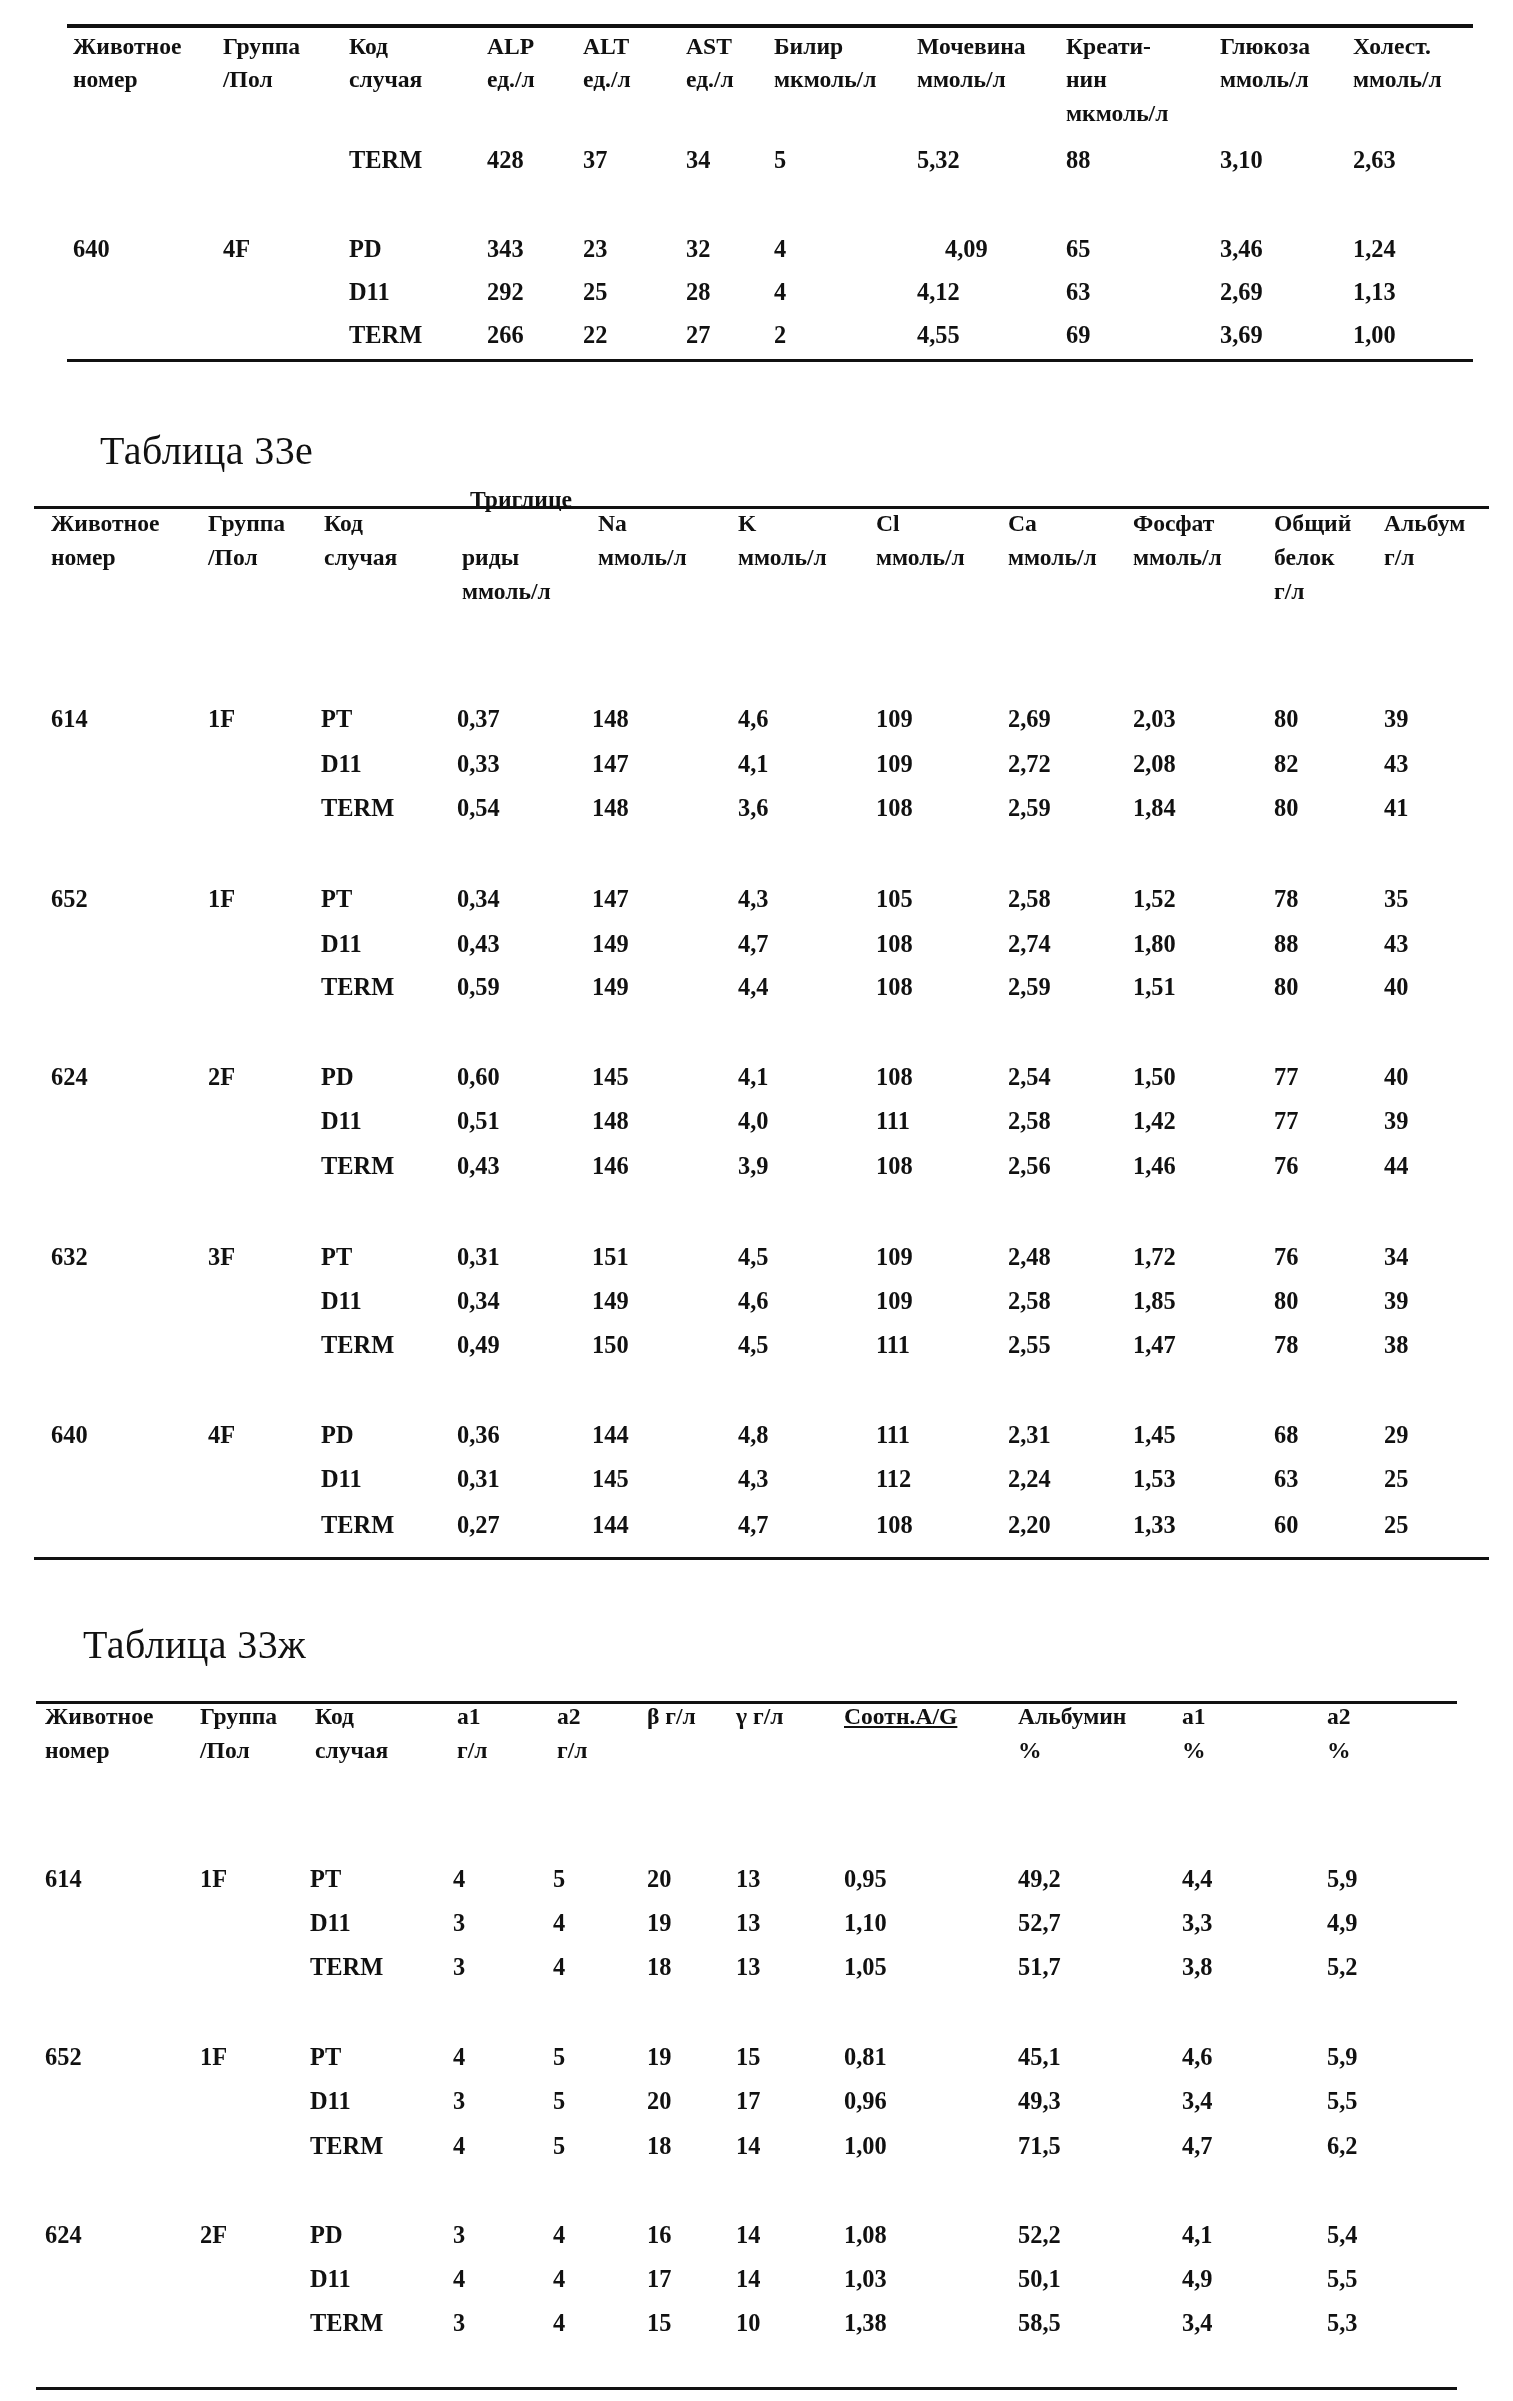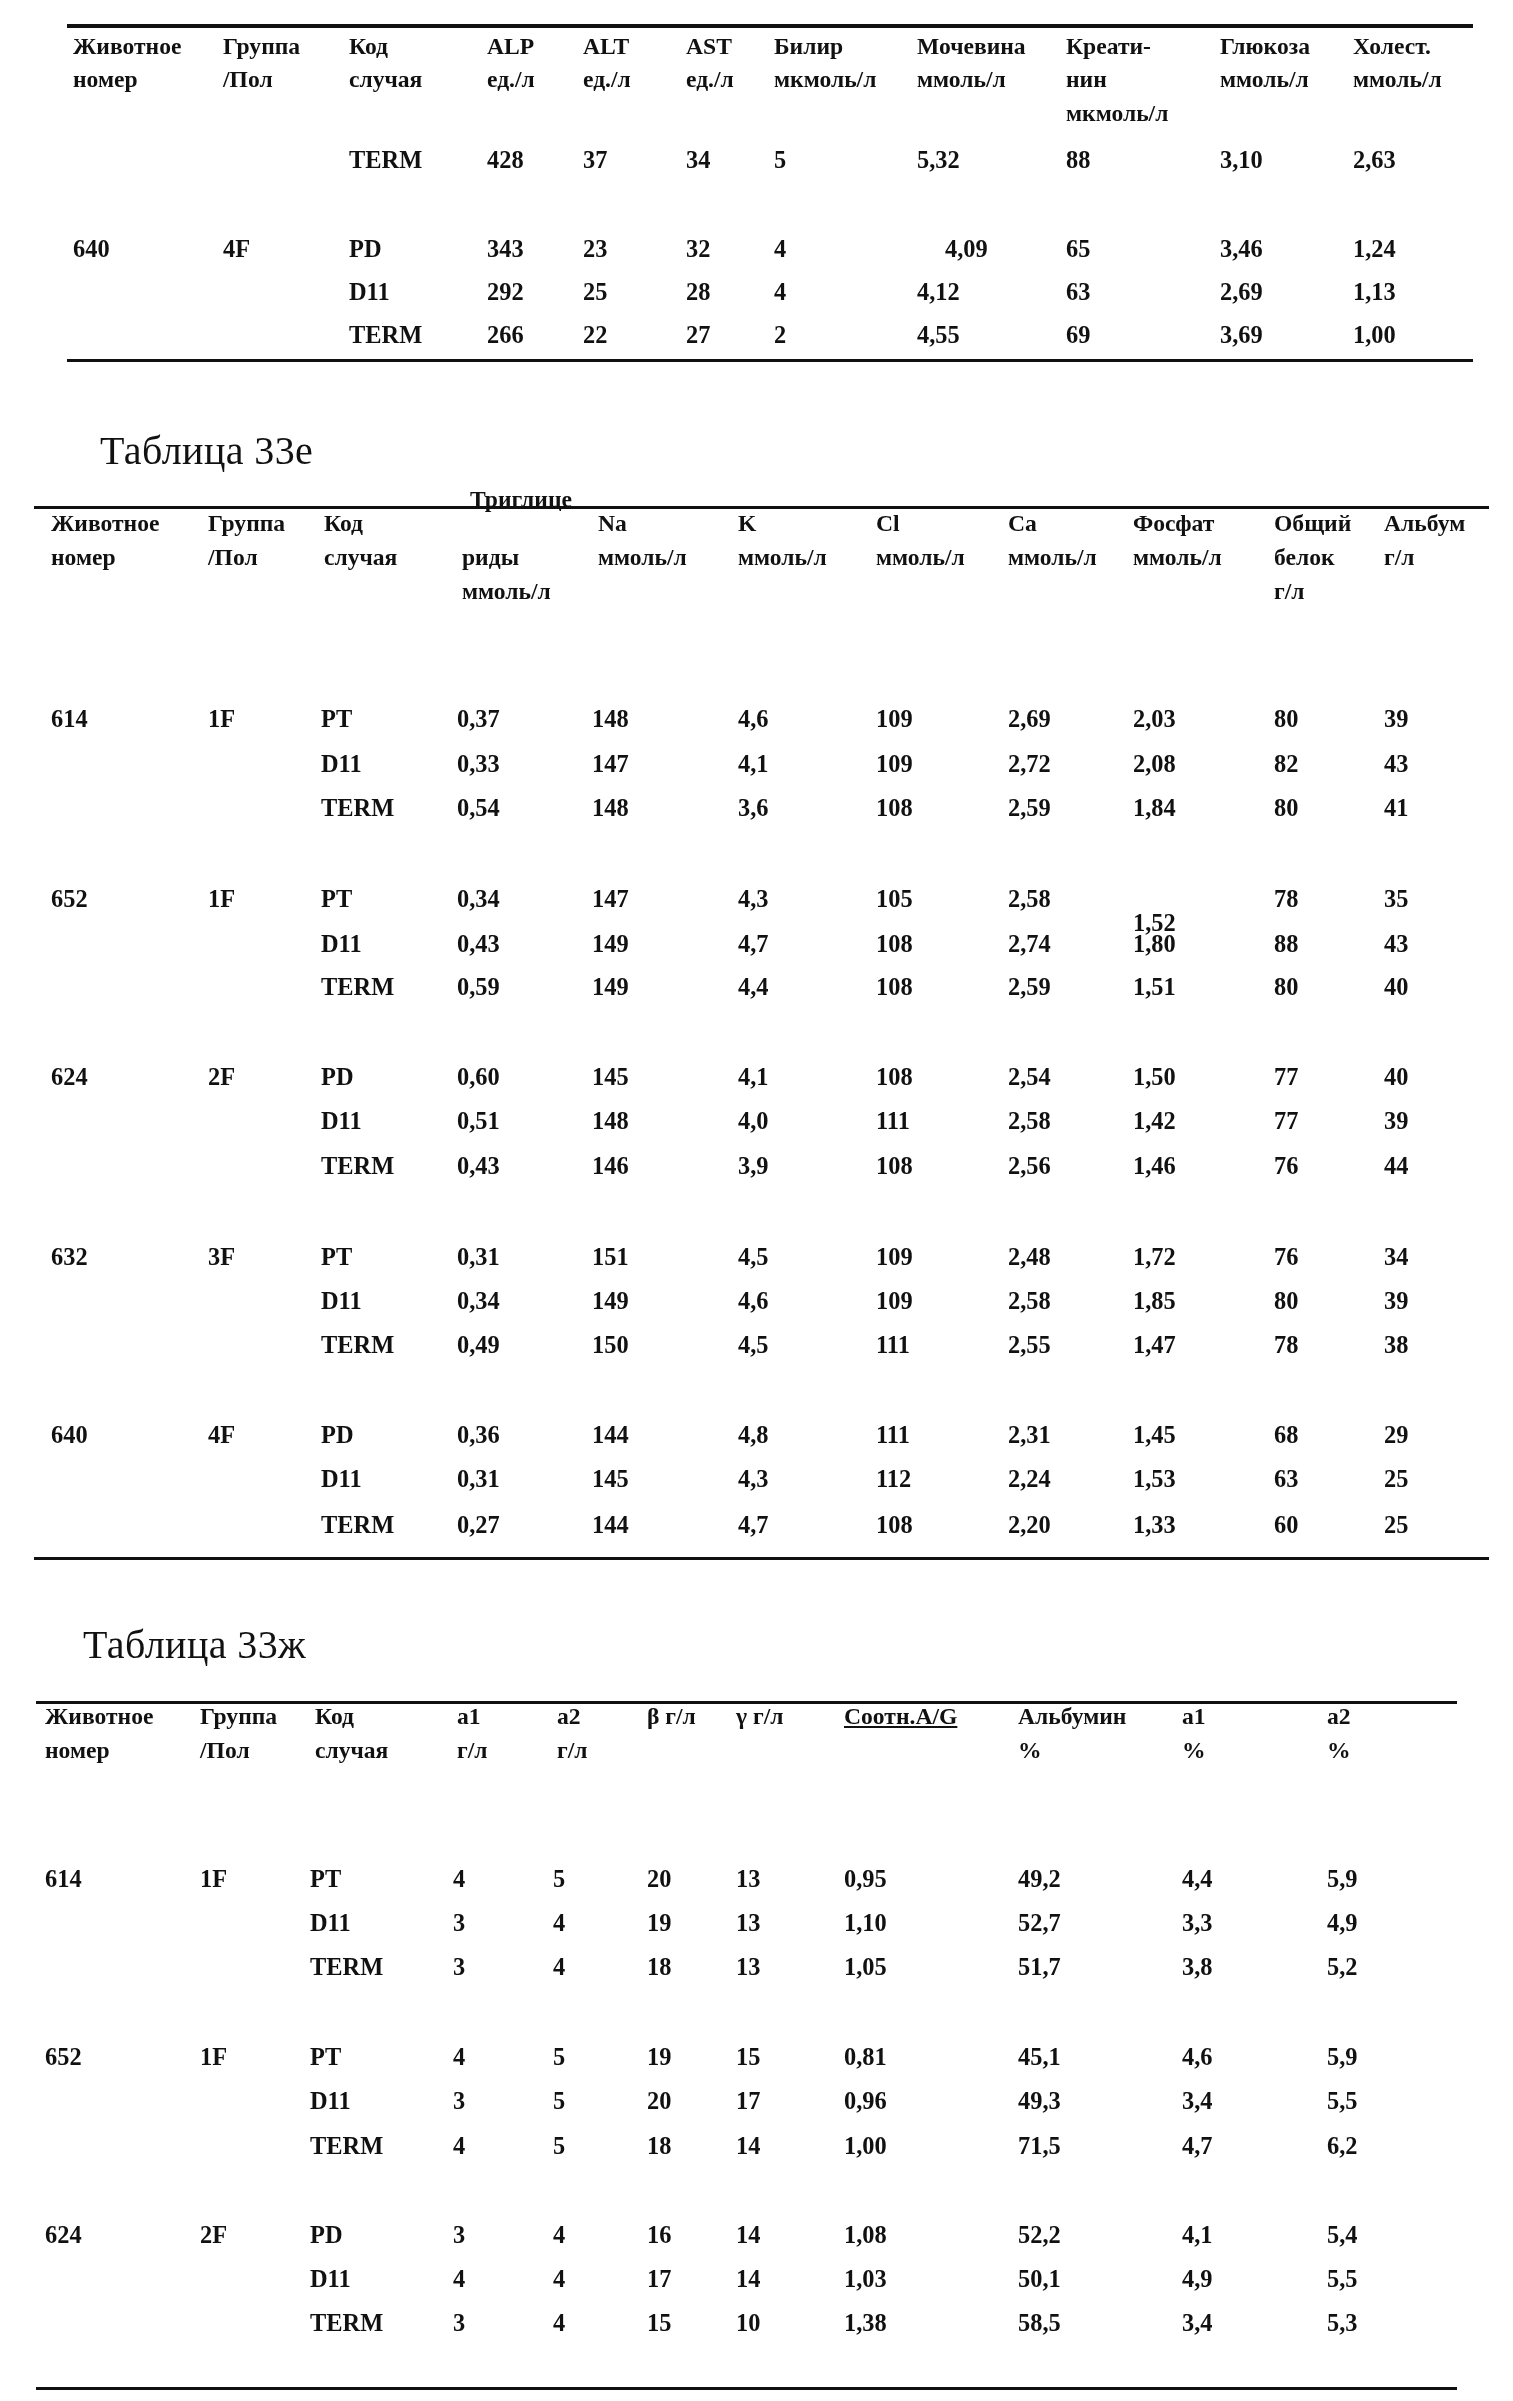--- a/index.html
+++ b/index.html
@@ -136,21 +136,21 @@
     <div class="cell" style="left: 1274px; top: 791px;">80</div>
     <div class="cell" style="left: 1384px; top: 791px;">41</div>
     <div class="cell" style="left: 51px; top: 882px;">652</div>
     <div class="cell" style="left: 208px; top: 882px;">1F</div>
     <div class="cell" style="left: 321px; top: 882px;">PT</div>
     <div class="cell" style="left: 457px; top: 882px;">0,34</div>
     <div class="cell" style="left: 592px; top: 882px;">147</div>
     <div class="cell" style="left: 738px; top: 882px;">4,3</div>
     <div class="cell" style="left: 876px; top: 882px;">105</div>
     <div class="cell" style="left: 1008px; top: 882px;">2,58</div>
-    <div class="cell" style="left: 1133px; top: 882px; margin-top: 24px;">1,52</div>
+    <div class="cell" style="left: 1133px; top: 882px;">1,52</div>
     <div class="cell" style="left: 1274px; top: 882px;">78</div>
     <div class="cell" style="left: 1384px; top: 882px;">35</div>
     <div class="cell" style="left: 321px; top: 927px;">D11</div>
     <div class="cell" style="left: 457px; top: 927px;">0,43</div>
     <div class="cell" style="left: 592px; top: 927px;">149</div>
     <div class="cell" style="left: 738px; top: 927px;">4,7</div>
     <div class="cell" style="left: 876px; top: 927px;">108</div>
     <div class="cell" style="left: 1008px; top: 927px;">2,74</div>
     <div class="cell" style="left: 1133px; top: 927px;">1,80</div>
     <div class="cell" style="left: 1274px; top: 927px;">88</div>

